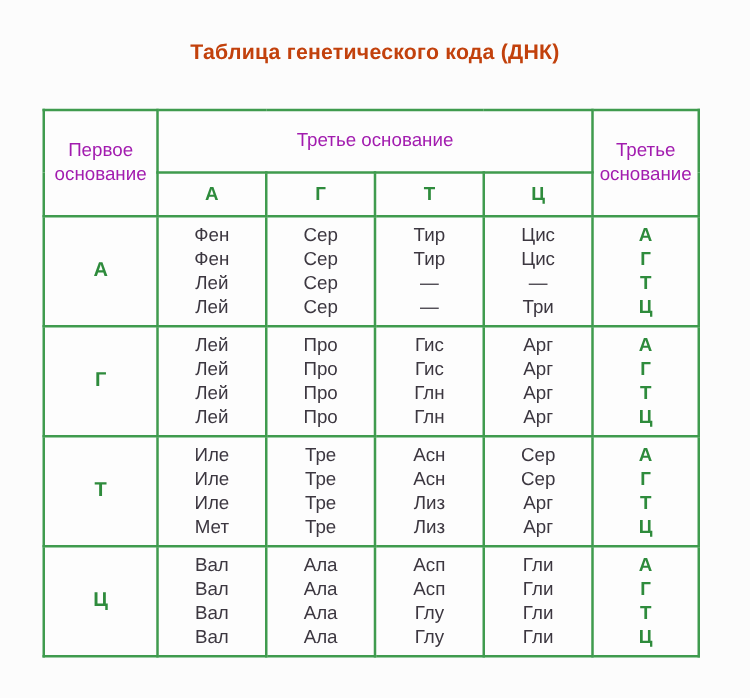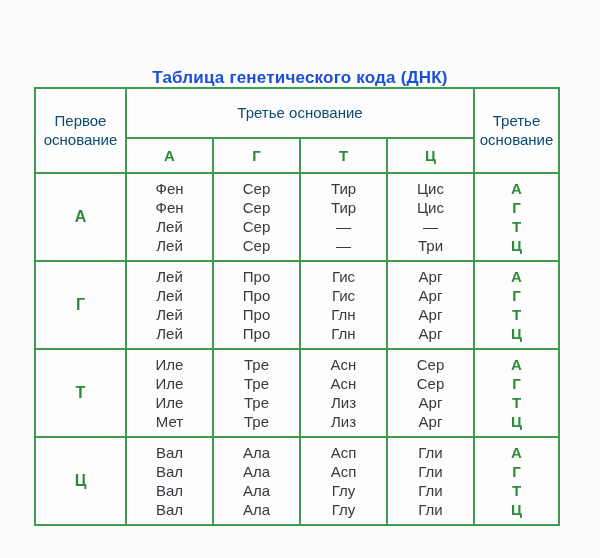--- a/index.html
+++ b/index.html
@@ -7,39 +7,38 @@
     width:600px;height:558px;
     background:#fcfcfc;
     font-family:"Liberation Sans", sans-serif;
     position:relative;
     overflow:hidden;
   }
   .title{
     position:absolute;left:0;top:32px;width:600px;
     text-align:center;
     font-size:17px;font-weight:bold;
-    color:#1d4ed8;
+    color:#c2410c;
     letter-spacing:0.2px;
-    margin-top:36px;
   }
   table.gtable{
     position:absolute;left:34px;top:87px;
     border-collapse:collapse;
     table-layout:fixed;
     width:524px;
     background:#fdfdfd;
   }
   .gtable th,.gtable td{
     border:2px solid #3f9b4e;
     padding:0;
     text-align:center;
     vertical-align:middle;
   }
   .hdr{
-    color:#0c4a6e;
+    color:#a21caf;
     font-size:15px;
     font-weight:normal;
     line-height:1.25;
     height:48px;
   }
   .subhdr th{
     color:#2e8b3c;
     font-size:15px;
     font-weight:bold;
     height:33px;

